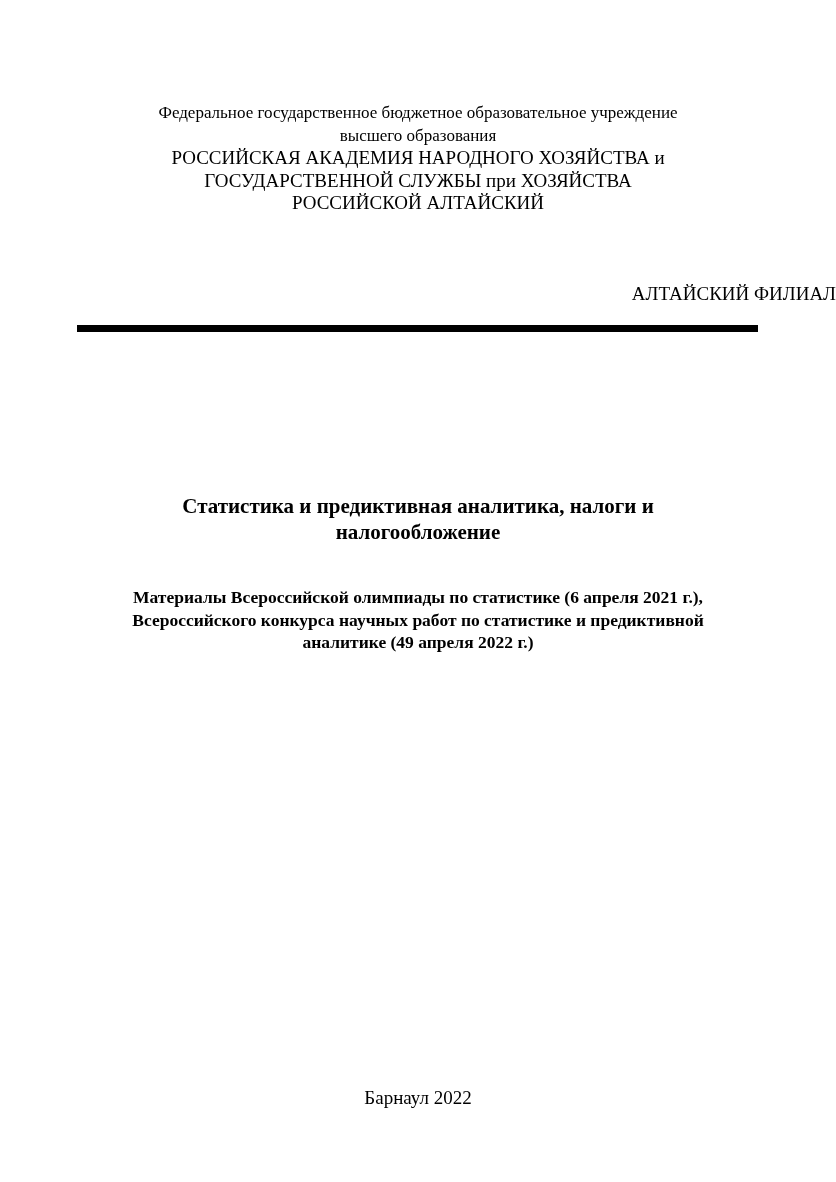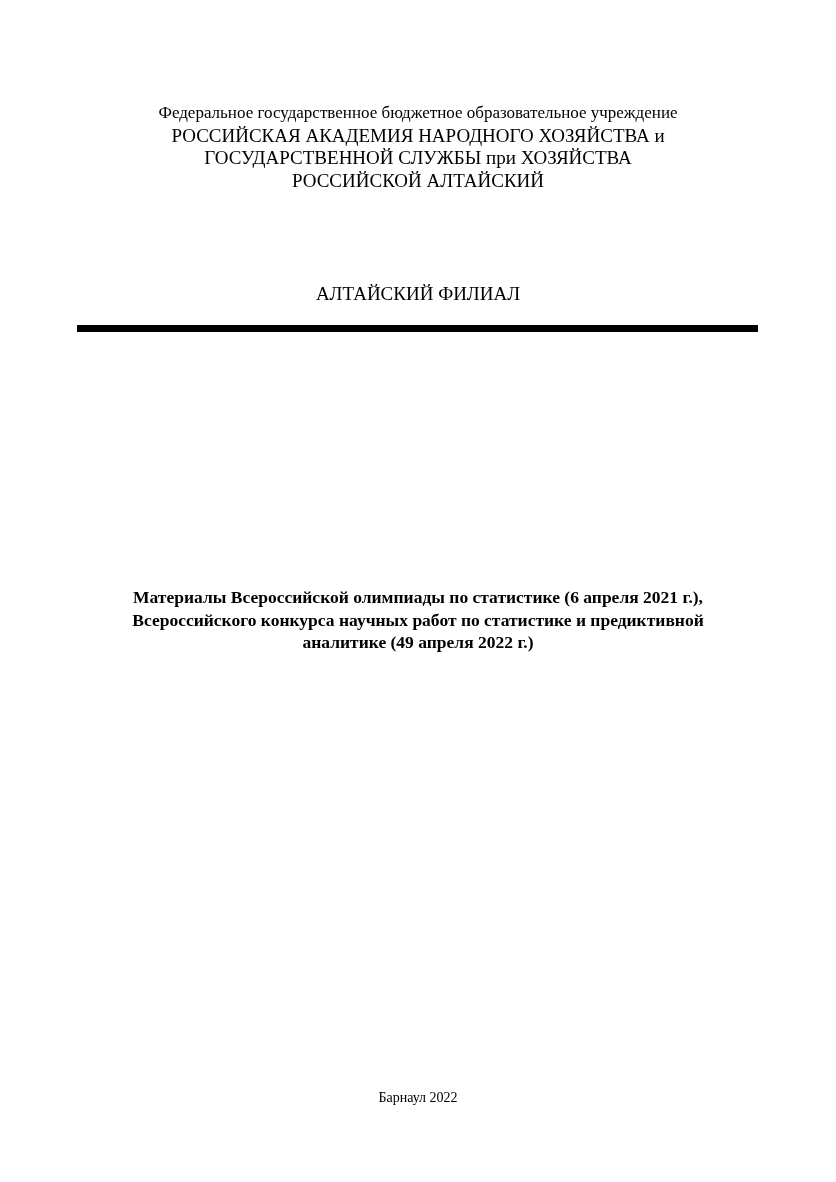--- a/index.html
+++ b/index.html
@@ -43,20 +43,21 @@
     }
     .header .l-caps {
       font-size: 19px;
       line-height: 22.5px;
     }
     
     .branch {
       top: 270px;
       font-size: 19px;
       line-height: 24px;
+      text-align: right;
     }
     
     .rule {
       position: absolute;
       left: 77px;
       top: 313px;
       width: 681px;
       height: 7px;
       background: #000000;
     }
@@ -70,43 +71,46 @@
     
     .subtitle {
       top: 574px;
       font-size: 17.5px;
       font-weight: bold;
       line-height: 22.5px;
     }
     
     .footer {
       top: 1074px;
-      font-size: 14px;
+      font-size: 19px;
       line-height: 24px;
     }
   </style>
 </head>
 <body>
 
 <div class="page">
 
   <div class="block header">
     <span class="line l-small">Федеральное государственное бюджетное образовательное учреждение</span>
+    <span class="line l-small">высшего образования</span>
     <span class="line l-caps">РОССИЙСКАЯ АКАДЕМИЯ НАРОДНОГО ХОЗЯЙСТВА и</span>
     <span class="line l-caps">ГОСУДАРСТВЕННОЙ СЛУЖБЫ при ХОЗЯЙСТВА</span>
     <span class="line l-caps">РОССИЙСКОЙ АЛТАЙСКИЙ</span>
   </div>
 
   <div class="block branch">
     <span class="line">АЛТАЙСКИЙ ФИЛИАЛ</span>
   </div>
 
   <div class="rule"></div>
 
   <div class="block title">
+    <span class="line">Статистика и предиктивная аналитика, налоги и</span>
+    <span class="line">налогообложение</span>
   </div>
 
   <div class="block subtitle">
     <span class="line">Материалы Всероссийской олимпиады по статистике (6 апреля 2021 г.),</span>
     <span class="line">Всероссийского конкурса научных работ по статистике и предиктивной</span>
     <span class="line">аналитике (49 апреля 2022 г.)</span>
   </div>
 
   <div class="block footer">
     <span class="line">Барнаул 2022</span>

